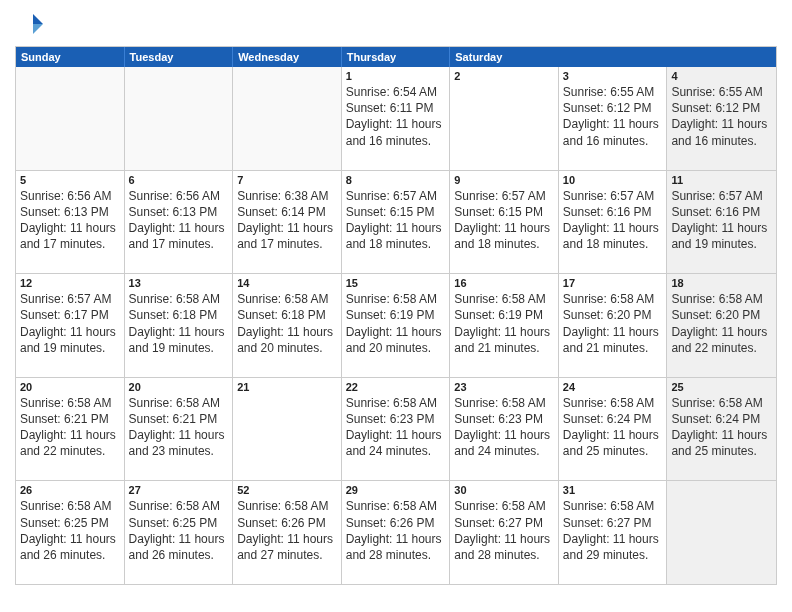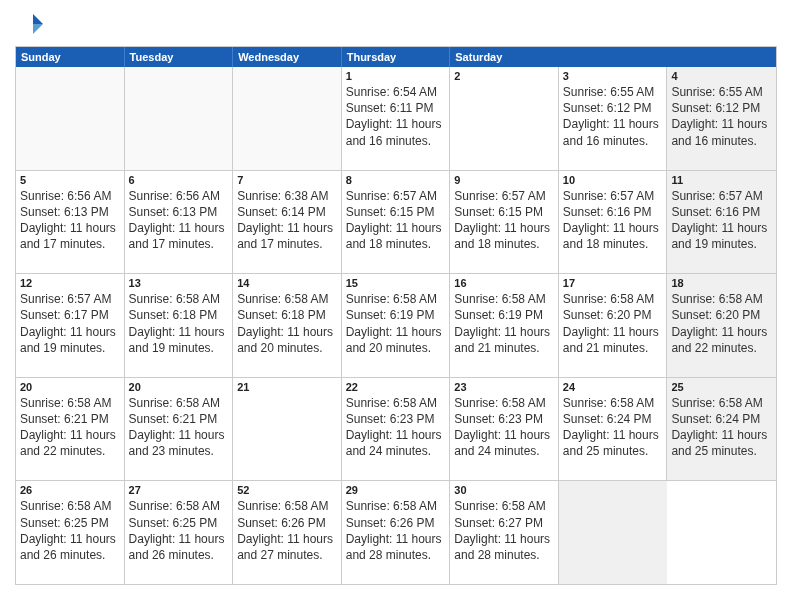--- a/index.html
+++ b/index.html
@@ -346,17 +346,24 @@
 Daylight: 11 hours
 and 28 minutes.</div>
           </div>
           <div class="cal-cell">
             <div class="day-num">30</div>
             <div class="day-info">Sunrise: 6:58 AM
 Sunset: 6:27 PM
 Daylight: 11 hours
 and 28 minutes.</div>
           </div>
+          <div class="cal-cell">
+            <div class="day-num">31</div>
+            <div class="day-info">Sunrise: 6:58 AM
+Sunset: 6:27 PM
+Daylight: 11 hours
+and 29 minutes.</div>
+          </div>
           <div class="cal-cell empty shaded"></div>
         </div>
       </div>
   </div>
 </div>
 
 </body></html>

